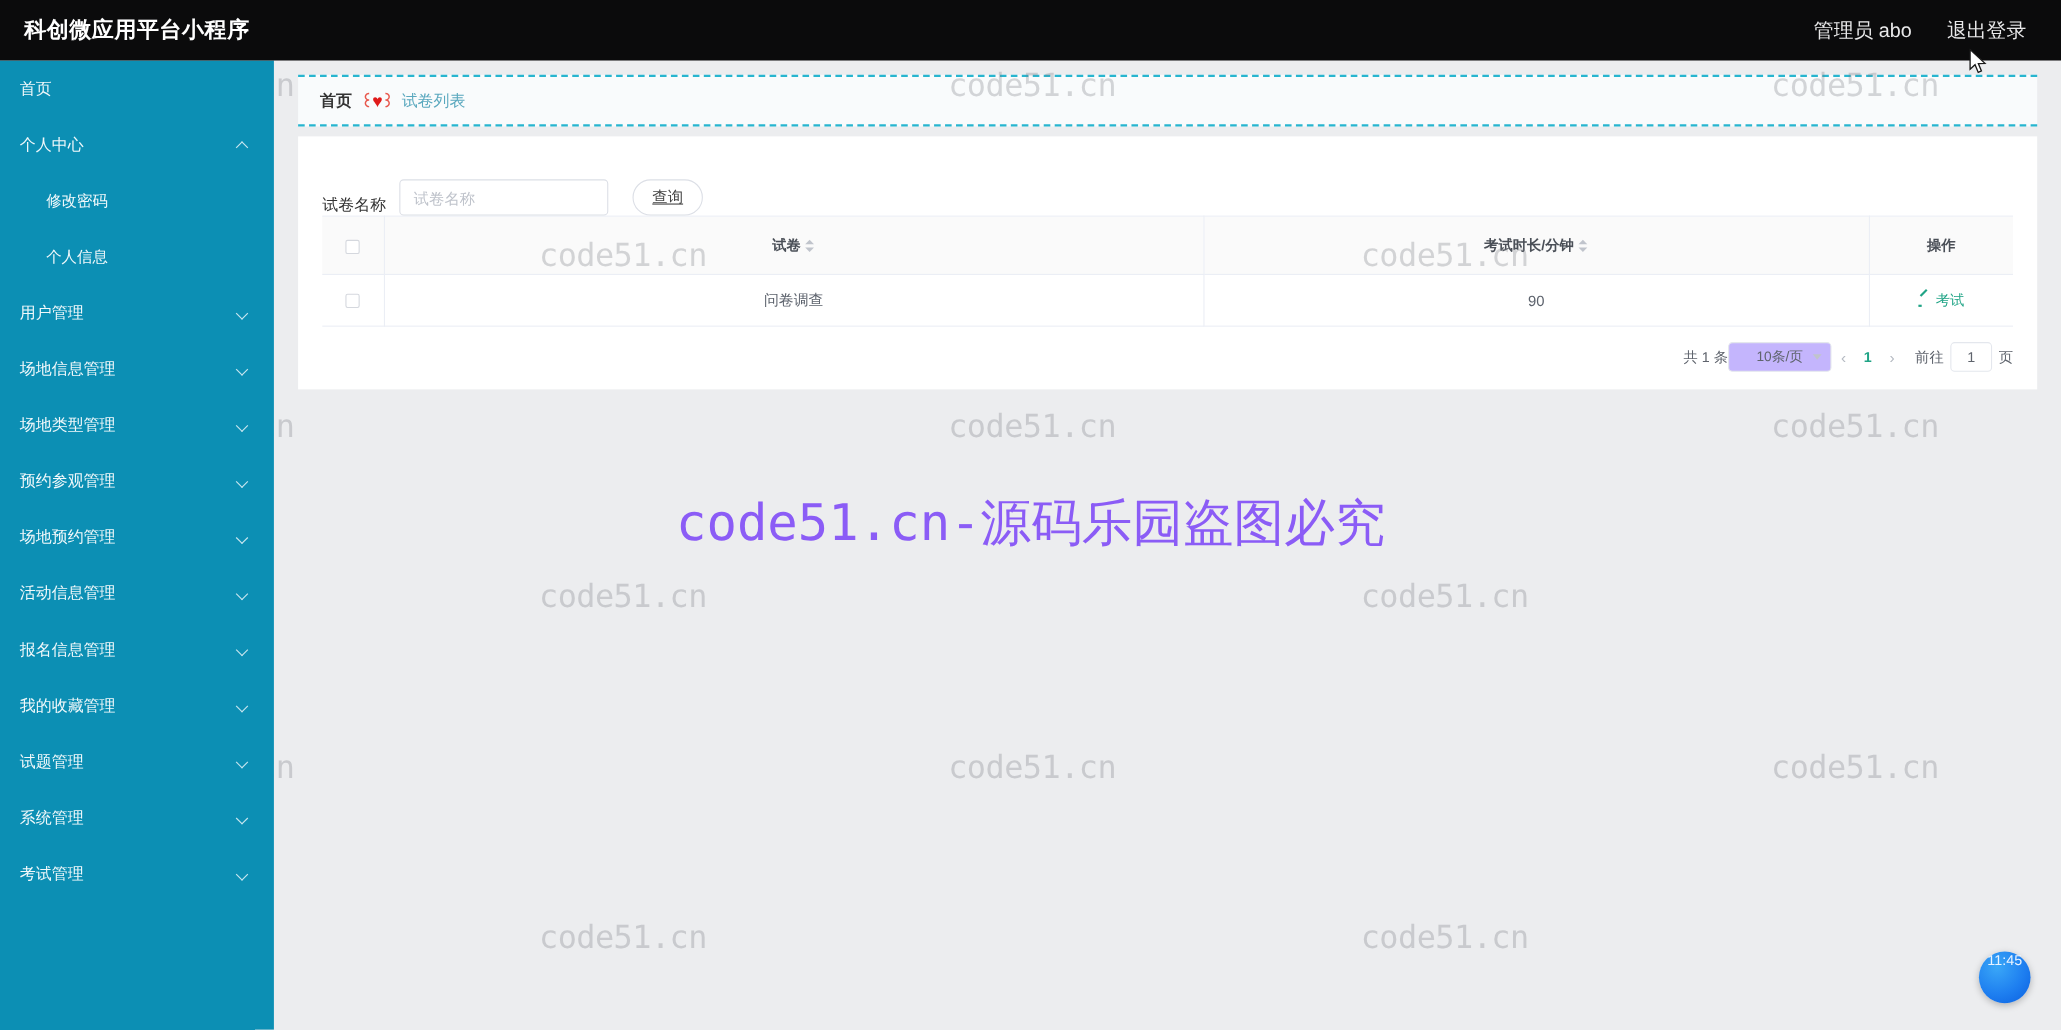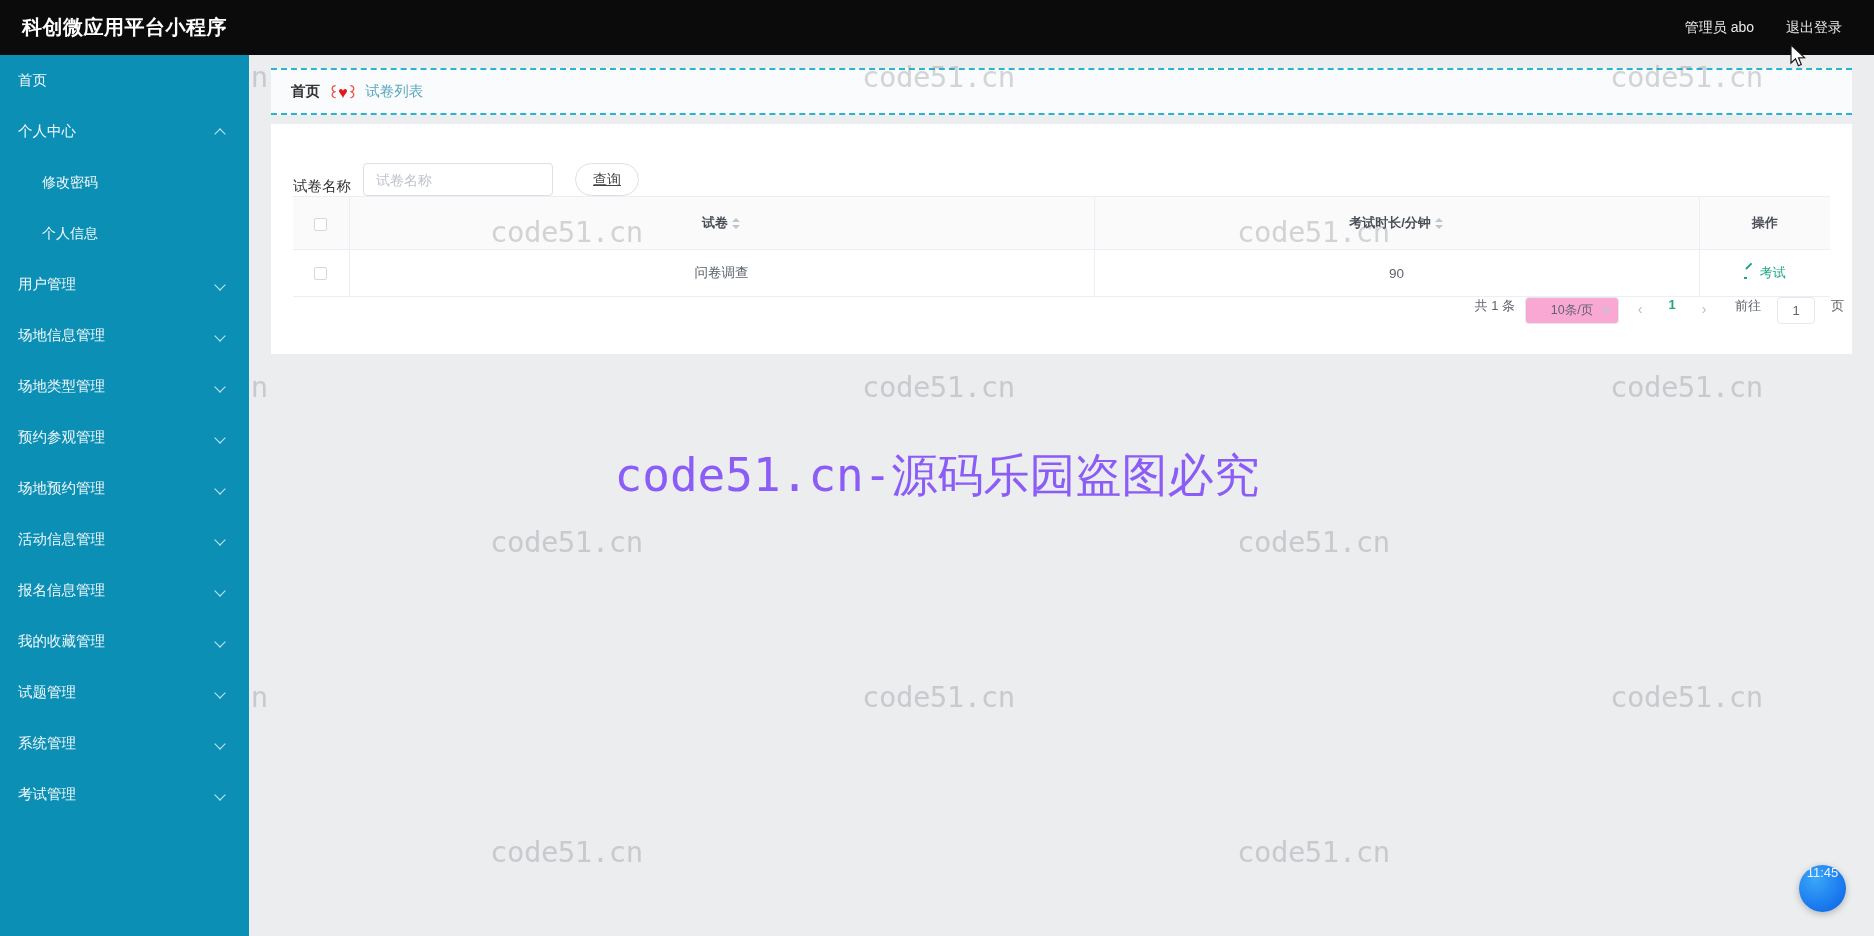--- a/index.html
+++ b/index.html
@@ -27,21 +27,21 @@
     letter-spacing: 0.5px;
   }
   .topbar-right {
     margin-left: auto;
     display: flex; align-items: center;
     gap: 32px;
     margin-right: 32px;
   }
   .topbar-user, .topbar-logout {
     color: #e9e9ea;
-    font-size: 14px;
+    font-size: 18px;
     white-space: nowrap;
   }
   .topbar-logout { cursor: pointer; }
 
   
   .sidebar {
     position: absolute; top: 55px; left: 0;
     width: 249px; height: 881px;
     background: #0c8fb4;
     overflow: hidden;
@@ -233,35 +233,35 @@
   }
   .pencil::after {
     content: ""; position: absolute;
     left: 0px; bottom: 0px;
     width: 3px; height: 2px;
     background: #20a486;
   }
 
   
   .pager {
-    display: flex; 
+    display: flex; align-items: center;
     justify-content: flex-end;
     height: 55px;
-    padding-right: 8px;
-    gap: 10px;
+    padding-right: 22px;
+    gap: 0;
     font-size: 13px;
     color: #5f646d;
   }
   .pg-total { white-space: nowrap; }
   .pg-size {
     position: relative;
     width: 94px; height: 27px;
     border: 1px solid #e4e7ed;
     border-radius: 4px;
-    background: #f9a8d4;
+    background: #c4b5fd;
     display: flex; align-items: center;
     justify-content: center;
     cursor: pointer;
     font-size: 12.5px;
     color: #5f646d;
   }
   .pg-size .cd {
     position: absolute; right: 8px; top: 10px;
     width: 0; height: 0;
     border-left: 4px solid transparent;

